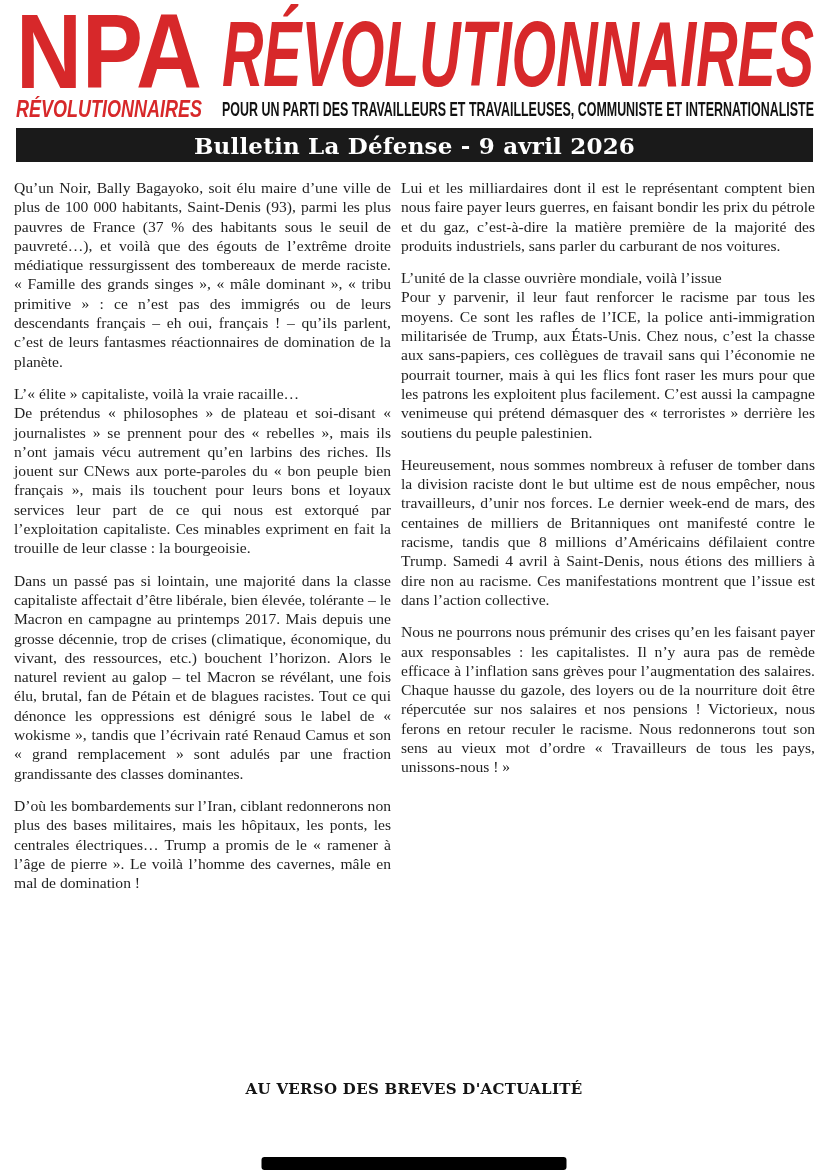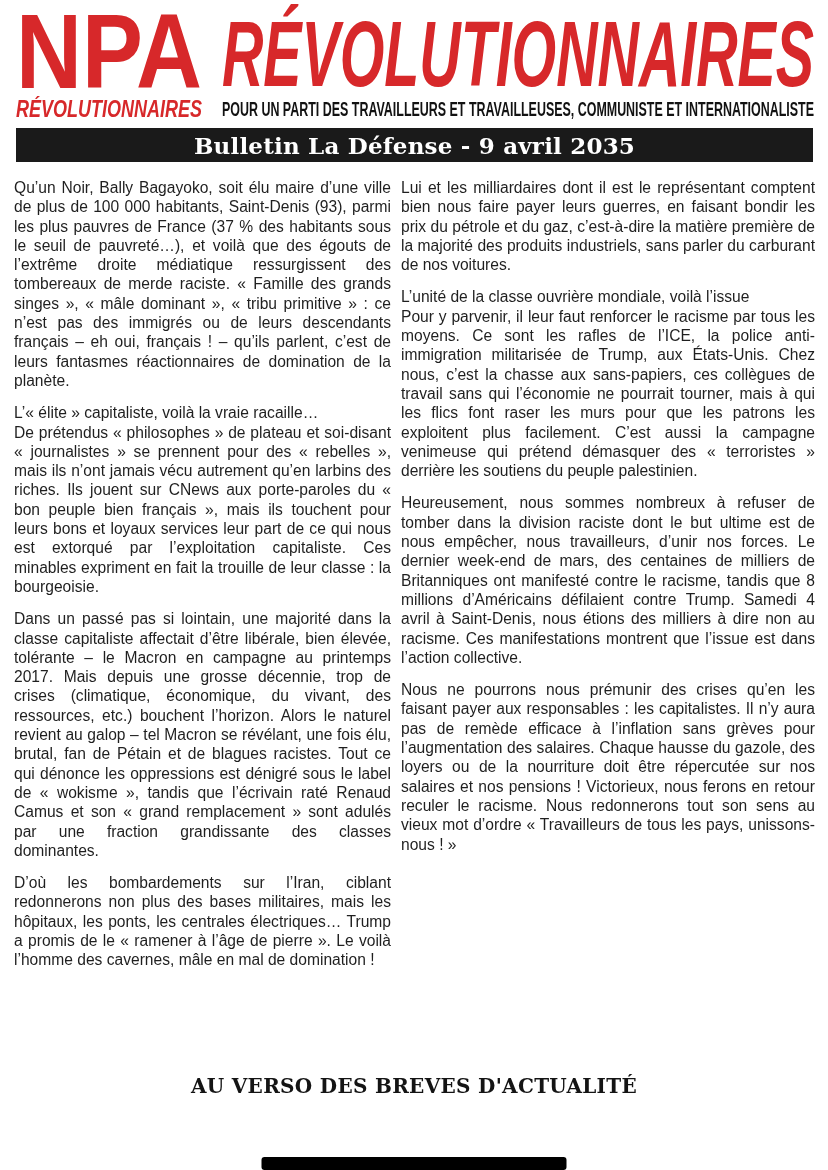--- a/index.html
+++ b/index.html
@@ -85,37 +85,37 @@
   .columns {
     display: flex;
     padding: 0 13px 0 14px;
     margin-top: 16px;
     gap: 10px;
   }
   .col { min-width: 0; }
   .col-left  { flex: 0 0 377px; }
   .col-right { flex: 1 1 auto; }
   .col p.para {
-    font-family: Liberation Sans, sans-serif;
+    font-family: Liberation Serif, serif;
     font-size: 15.6px;
     line-height: 19.3px;
     text-align: justify;
     white-space: pre-line;
     margin-bottom: 13px;
     color: var(--text-color, #1f1f1f);
   }
   
   .footer-note {
     position: absolute;
     left: 0; right: 0;
     bottom: 72px;
     text-align: center;
     font-family: "DejaVu Serif", "Liberation Serif", serif;
     font-weight: bold;
-    font-size: 20px;
+    font-size: 15px;
     letter-spacing: 0.3px;
     color: #141414;
   }
   .home-indicator {
     position: absolute;
     bottom: 0;
     left: 50%;
     transform: translateX(-50%);
     width: 305px;
     height: 13px;
@@ -141,21 +141,21 @@
       <svg class="main-title" width="596" height="92" viewBox="0 0 596 92">
         <text x="0" y="82" font-size="92" textLength="592" lengthAdjust="spacingAndGlyphs">RÉVOLUTIONNAIRES</text>
       </svg>
       <svg class="tagline" width="596" height="26" viewBox="0 0 596 26">
         <text x="0" y="20" font-size="21" textLength="592" lengthAdjust="spacingAndGlyphs">POUR UN PARTI DES TRAVAILLEURS ET TRAVAILLEUSES, COMMUNISTE ET INTERNATIONALISTE</text>
       </svg>
     </div>
   </header>
 
   <div class="bulletin-bar">
-    <span class="bar-text">Bulletin La Défense - 9 avril 2035</span>
+    <span class="bar-text">Bulletin La Défense - 9 avril 2026</span>
   </div>
 
 
   <main class="columns">
     <div class="col col-left">
         <p class="para">Qu’un Noir, Bally Bagayoko, soit élu maire d’une ville de plus de 100 000 habitants, Saint-Denis (93), parmi les plus pauvres de France (37 % des habitants sous le seuil de pauvreté…), et voilà que des égouts de l’extrême droite médiatique ressurgissent des tombereaux de merde raciste. « Famille des grands singes », « mâle dominant », « tribu primitive » : ce n’est pas des immigrés ou de leurs descendants français – eh oui, français ! – qu’ils parlent, c’est de leurs fantasmes réactionnaires de domination de la planète.</p>
         <p class="para">L’« élite » capitaliste, voilà la vraie racaille…
 De prétendus « philosophes » de plateau et soi-disant « journalistes » se prennent pour des « rebelles », mais ils n’ont jamais vécu autrement qu’en larbins des riches. Ils jouent sur CNews aux porte-paroles du « bon peuple bien français », mais ils touchent pour leurs bons et loyaux services leur part de ce qui nous est extorqué par l’exploitation capitaliste. Ces minables expriment en fait la trouille de leur classe : la bourgeoisie.</p>
         <p class="para">Dans un passé pas si lointain, une majorité dans la classe capitaliste affectait d’être libérale, bien élevée, tolérante – le Macron en campagne au printemps 2017. Mais depuis une grosse décennie, trop de crises (climatique, économique, du vivant, des ressources, etc.) bouchent l’horizon. Alors le naturel revient au galop – tel Macron se révélant, une fois élu, brutal, fan de Pétain et de blagues racistes. Tout ce qui dénonce les oppressions est dénigré sous le label de « wokisme », tandis que l’écrivain raté Renaud Camus et son « grand remplacement » sont adulés par une fraction grandissante des classes dominantes.</p>
         <p class="para">D’où les bombardements sur l’Iran, ciblant redonnerons non plus des bases militaires, mais les hôpitaux, les ponts, les centrales électriques… Trump a promis de le « ramener à l’âge de pierre ». Le voilà l’homme des cavernes, mâle en mal de domination !</p>

